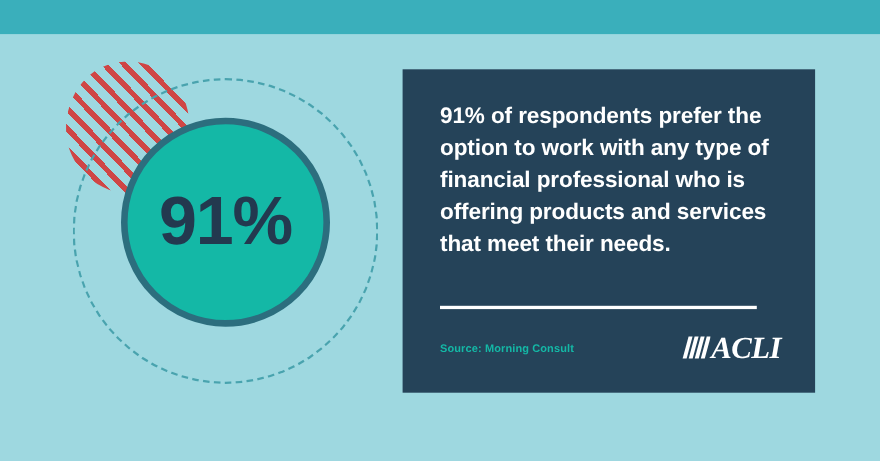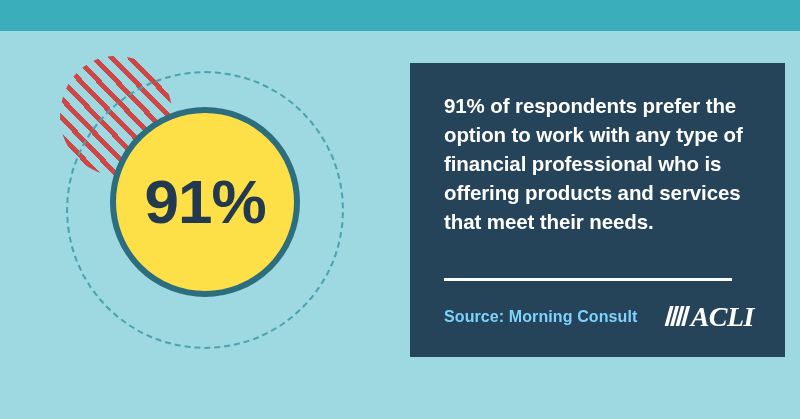--- a/index.html
+++ b/index.html
@@ -32,57 +32,56 @@
     position:absolute;left:66px;top:40px;width:278px;height:278px;
     border-radius:50%;
     border:2px dashed #49a3ae;
     box-sizing:border-box;
   }
 
   
   .stat-circle{
     position:absolute;left:110px;top:76px;width:190px;height:190px;
     border-radius:50%;
-    background:#fde047;
+    background:#14b8a6;
     border:6px solid #2c6e7e;
     box-sizing:border-box;
     display:flex;align-items:center;justify-content:center;
   }
   .stat-value{
     font-size:62px;font-weight:bold;color:#23394f;
     letter-spacing:-1px;line-height:1;
     font-family:"Liberation Sans", sans-serif;
   }
 
   
   .panel{
     position:absolute;left:366px;top:63px;width:375px;height:294px;
     background:#254359;
     box-sizing:border-box;
     padding:28px 32px 0 34px;
-    margin-left:44px;
   }
   .panel-headline{
     color:#ffffff;
     font-size:20.5px;
     font-weight:bold;
     line-height:1.42;
     letter-spacing:-0.1px;
     margin:0;
     font-family:"Liberation Sans", sans-serif;
   }
   .panel-divider{
     position:absolute;left:34px;top:215px;width:288px;height:3px;background:#ffffff;
   }
   .panel-footer{
     position:absolute;left:34px;top:234px;width:310px;height:40px;
     display:flex;align-items:center;justify-content:space-between;
   }
   .source-text{
-    color:#7dd3fc;font-size:16px;font-weight:bold;
+    color:#14b8a6;font-size:10px;font-weight:bold;
     letter-spacing:0.1px;
     font-family:"Liberation Sans", sans-serif;
   }
 
   
   .acli-logo{display:flex;align-items:flex-start;height:28px;}
   .acli-slashes{display:block;margin-right:1px;}
   .acli-word{
     color:#ffffff;
     font-family:"Liberation Serif", serif;

